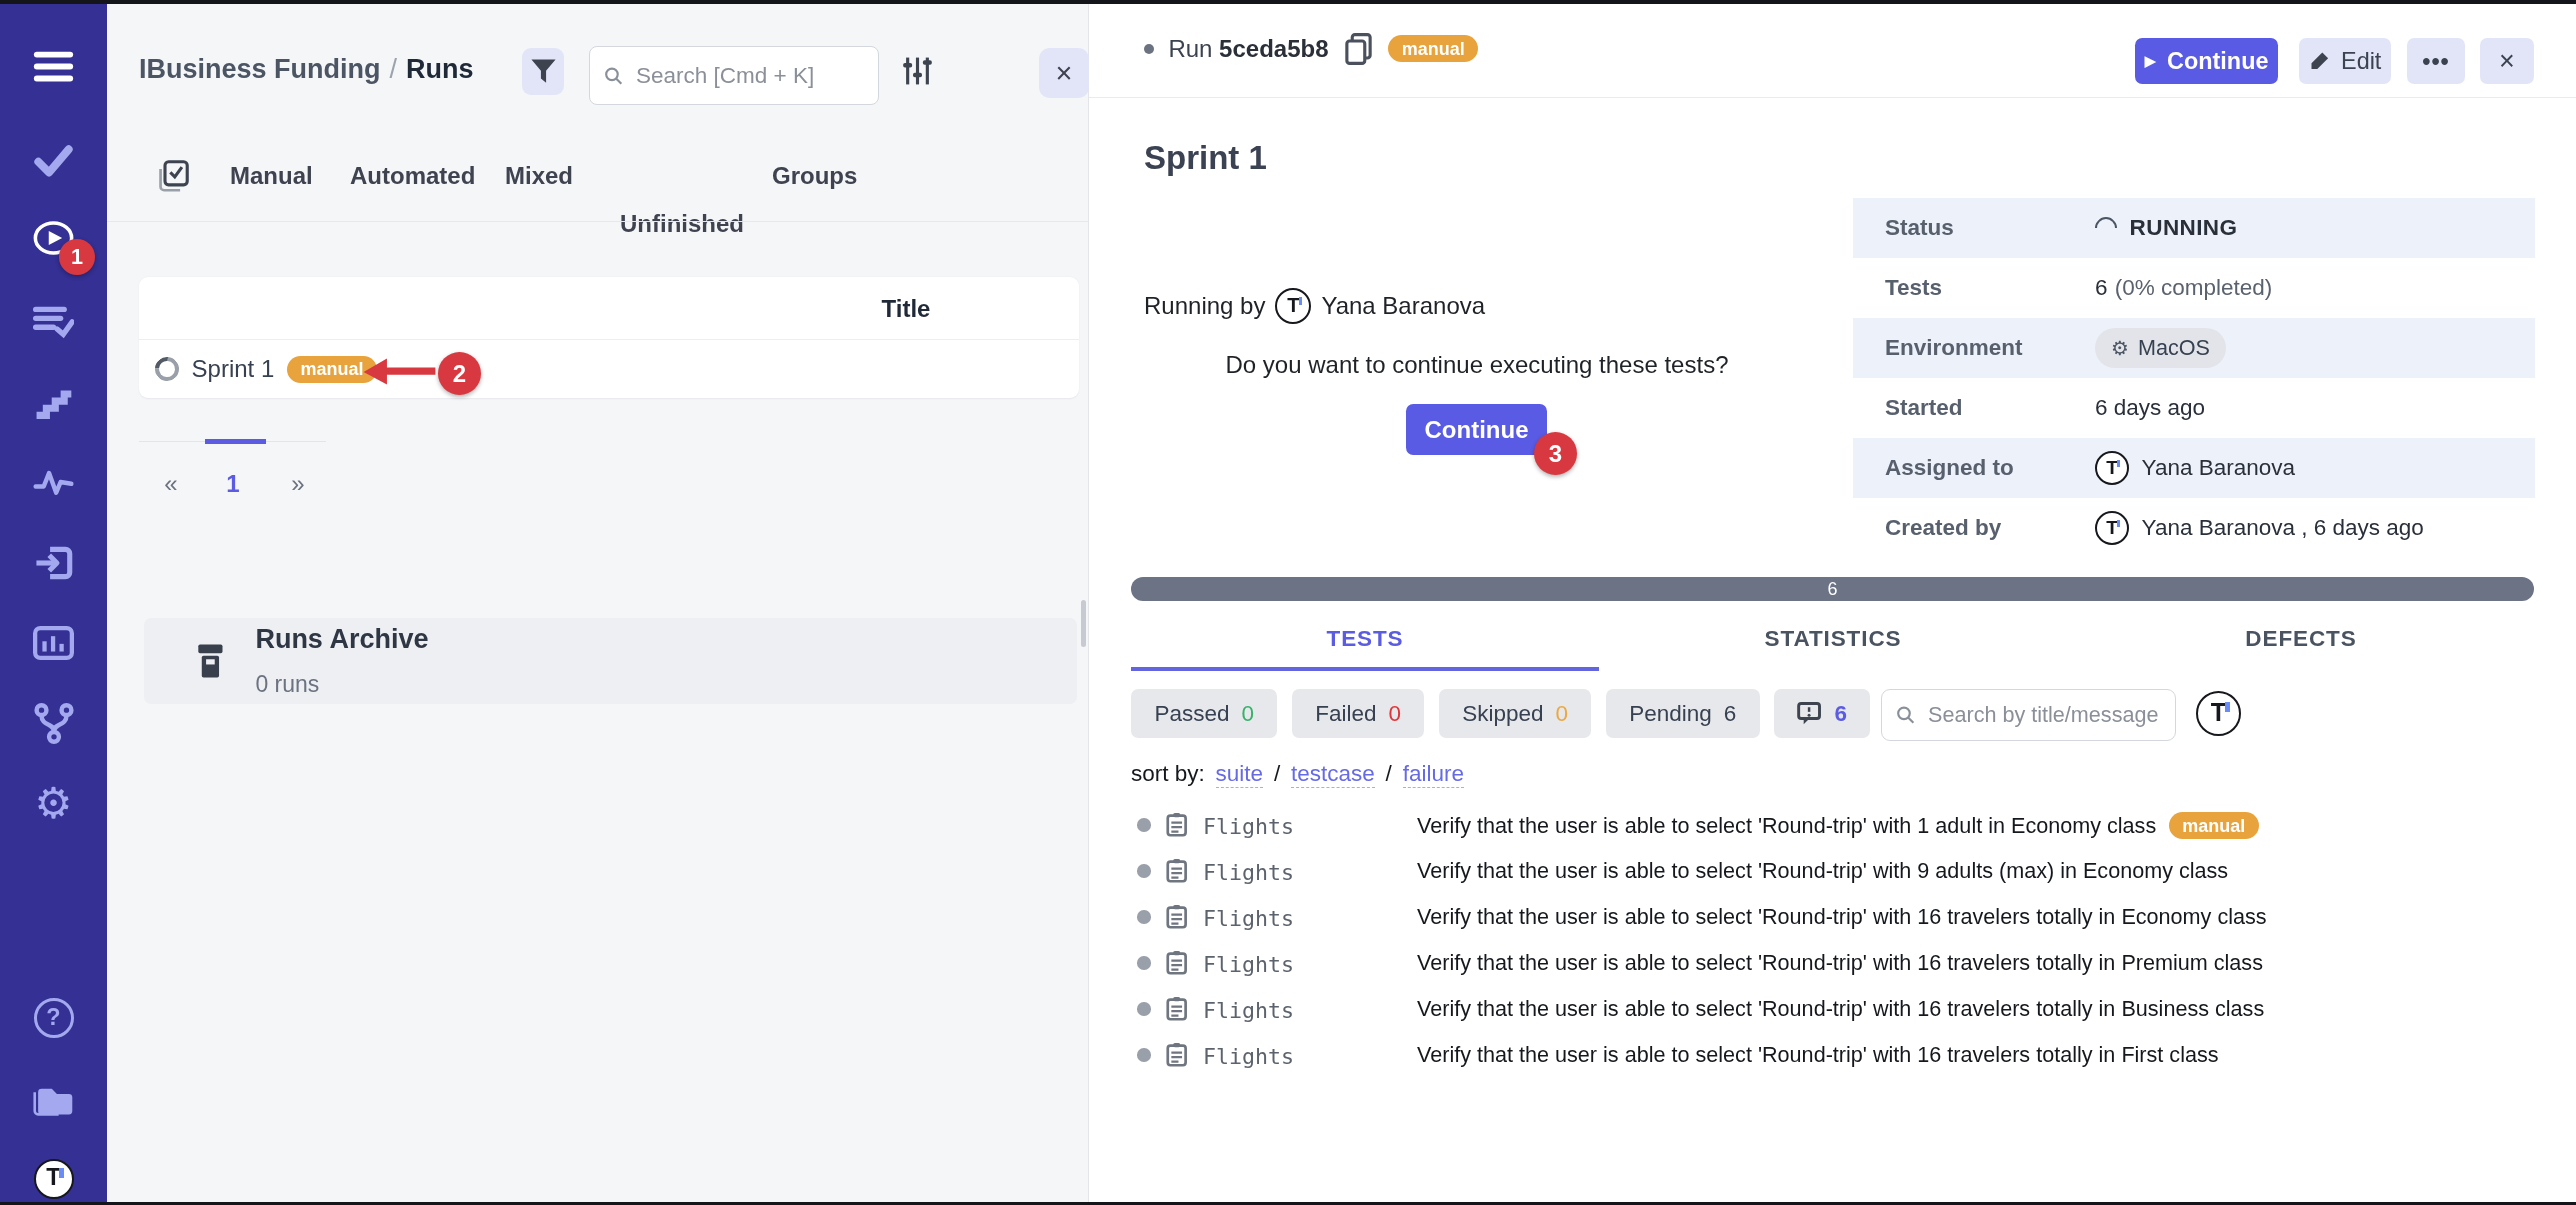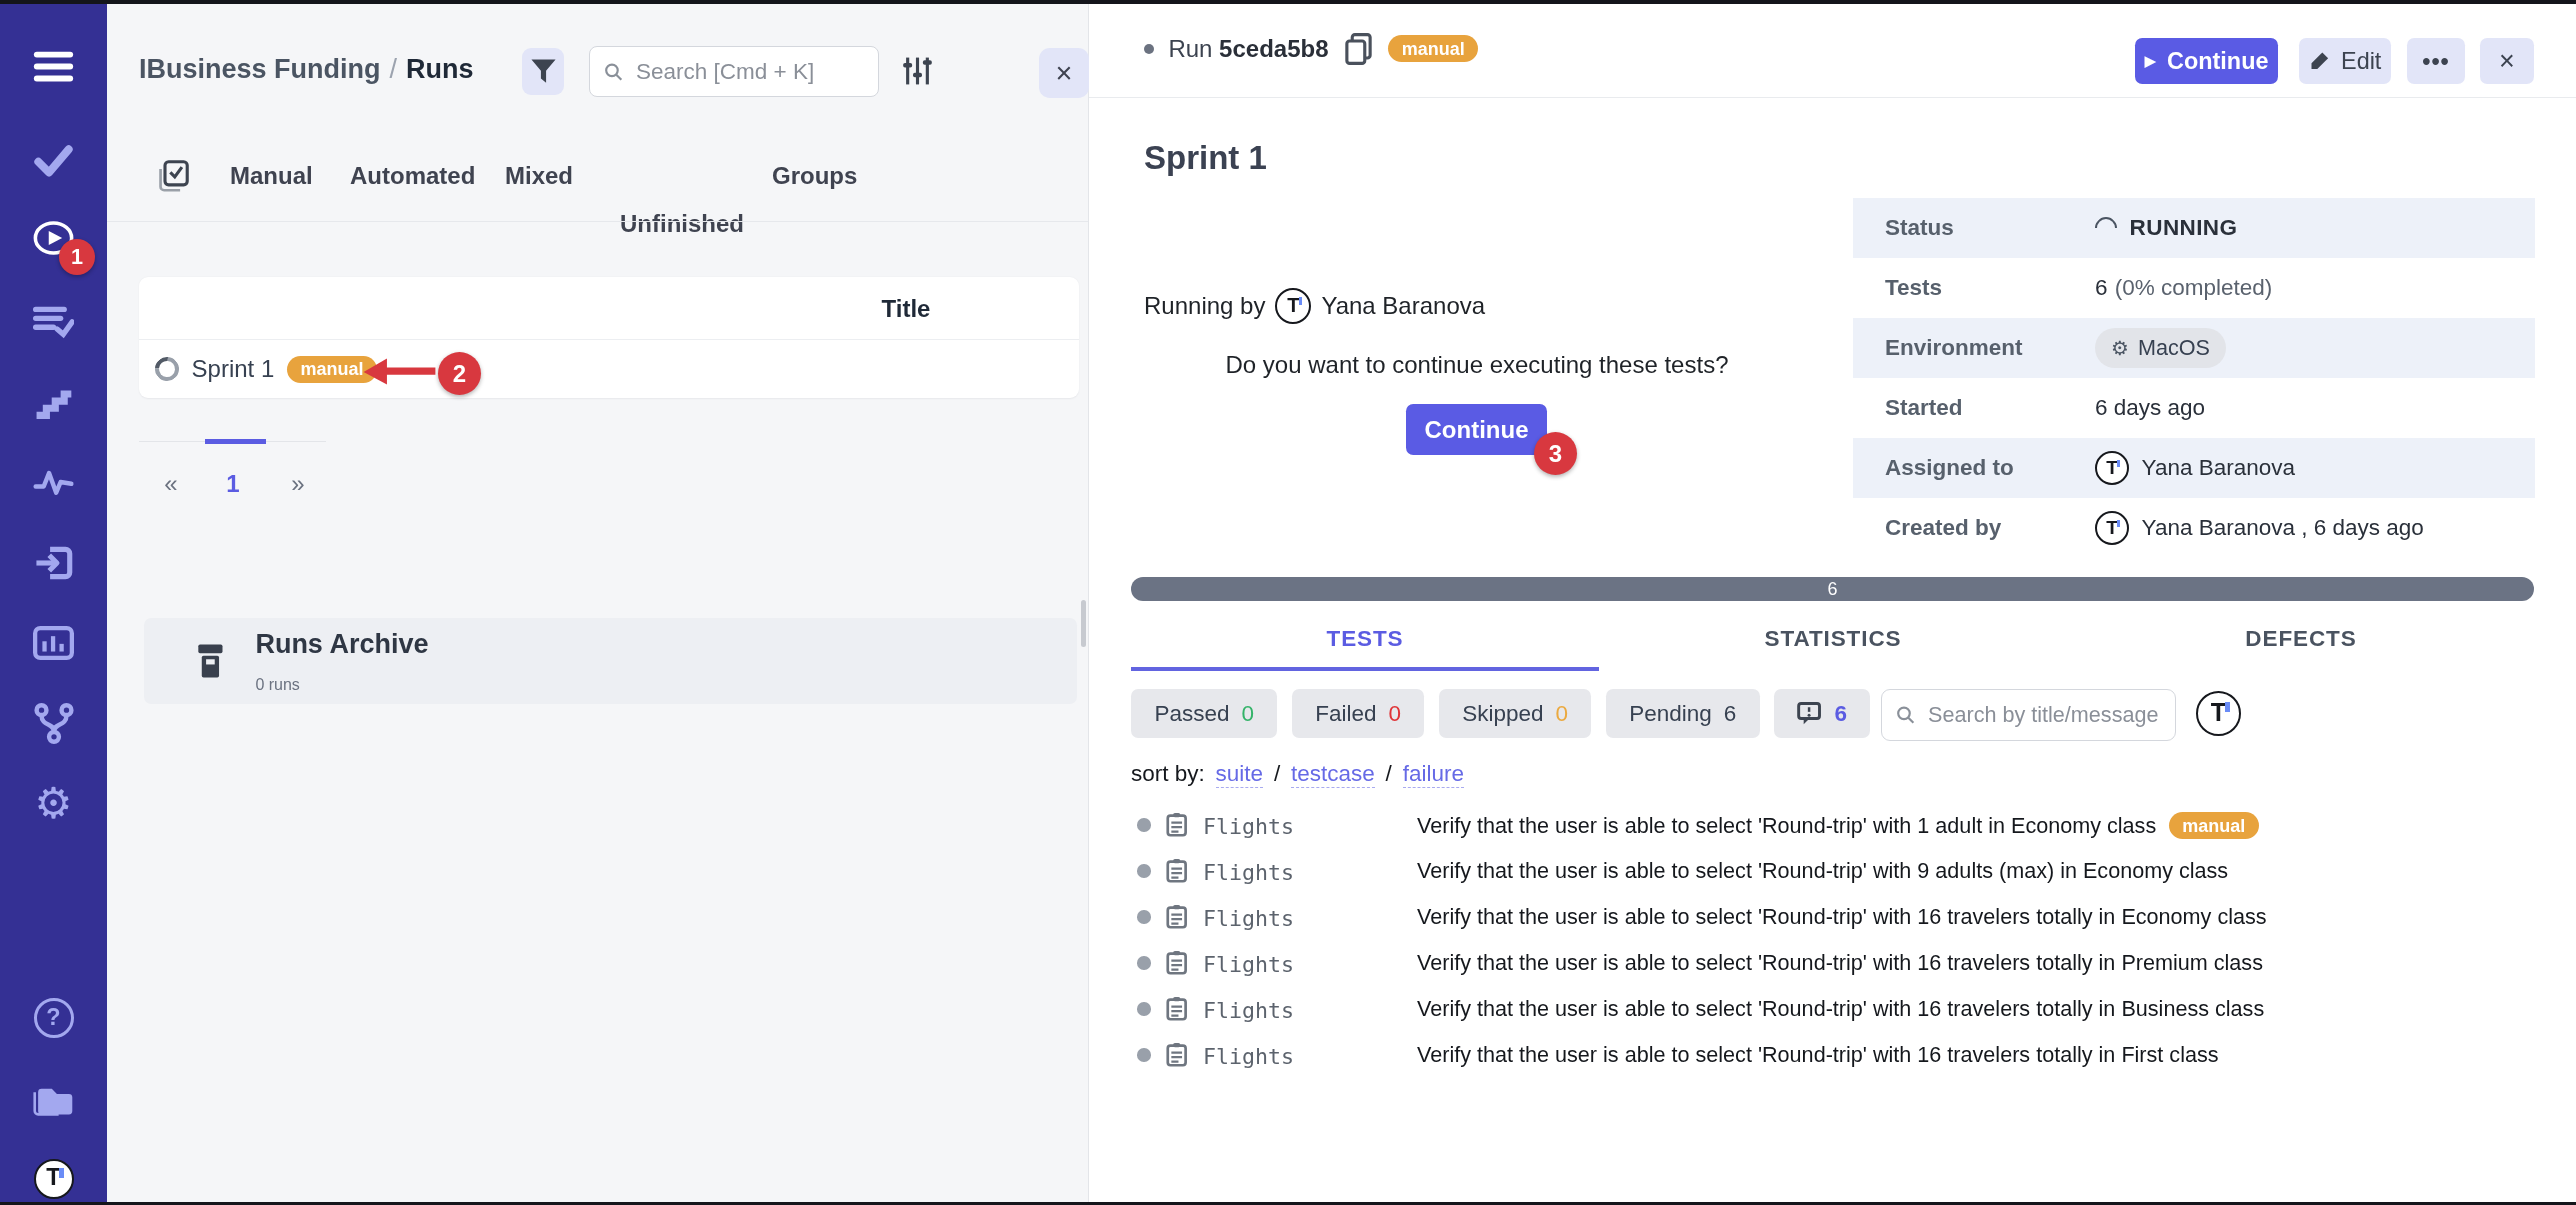--- a/index.html
+++ b/index.html
@@ -42,21 +42,21 @@
          transform:rotate(-40deg);}
   .badge-manual{background:#e8a33d;color:#fff;font-size:18px;font-weight:bold;border-radius:899px;
                 padding:4.5px 13.5px;line-height:1;white-space:nowrap;}
   .pg-rail{position:absolute;left:32px;top:441px;width:187px;border-top:1.8px solid #e3e5e9;}
   .pg-active{position:absolute;left:66px;top:-2.7px;width:61px;height:4.5px;background:#5b5ce2;}
   .pg-item{position:absolute;top:470px;transform:translateX(-50%);font-size:24px;color:#6b7280;cursor:pointer;}
   .pg-item.cur{color:#5b5ce2;font-weight:bold;}
   #archive-card{position:absolute;left:37px;top:618px;width:933px;height:86px;background:#edeff3;border-radius:7.2px;
                 display:flex;align-items:center;gap:23.4px;padding-left:50px;box-sizing:border-box;cursor:pointer;}
   #archive-card .t1{font-size:27px;font-weight:bold;color:#2f3744;}
-  #archive-card .t2{font-size:16px;color:#6b7280;margin-top:16px;}
+  #archive-card .t2{font-size:23px;color:#6b7280;margin-top:16px;}
   .scroll-thumb{position:absolute;left:974px;top:600px;width:5.4px;height:47px;background:#c7cad0;border-radius:2.7px;}
   
   #run-panel{position:absolute;left:1088px;top:0;width:1488px;height:988px;background:#fff;}
   #run-header{position:absolute;left:0;top:0;width:100%;height:97px;border-bottom:0.9px solid #e9ebee;}
   #run-title-group{position:absolute;left:56px;top:0;height:97px;display:flex;align-items:center;gap:14.4px;}
   .gray-dot{width:10px;height:10px;border-radius:50%;background:#6b7280;}
   .run-label{font-size:24px;color:#3c4350;}
   .run-label b{color:#2a2f38;}
   .btn{border-radius:7.2px;display:flex;align-items:center;justify-content:center;gap:10.8px;font-size:23.4px;
        cursor:pointer;box-sizing:border-box;height:46px;position:absolute;top:38px;}
@@ -210,21 +210,21 @@
 
 <section id="left-panel">
   <div class="abs crumb" style="left:32px;top:54px;">
     <span class="proj">IBusiness Funding</span><span class="sep">/</span><span class="cur">Runs</span>
   </div>
   <div class="abs soft-btn" style="left:415px;top:48px;width:42px;height:47px;">
     <svg width="31" height="31" viewBox="0 0 36 36">
         <path d="M4 4 H32 L21 17 V31 L15 26 V17 Z" fill="#3d4450"></path>
       </svg>
   </div>
-  <div class="abs search-box" style="left:482px;top:46px;width:290px;height:51px;box-sizing:border-box;">
+  <div class="abs search-box" style="left:482px;top:46px;width:290px;height:59px;box-sizing:border-box;">
     <svg width="21.6" height="21.6" viewBox="0 0 26 26">
         <circle cx="11" cy="11" r="8" stroke="#8a9099" stroke-width="3" fill="none"></circle>
         <path d="M17 17 L24 24" stroke="#8a9099" stroke-width="3"></path>
       </svg>
     <input type="text" placeholder="Search [Cmd + K]" style="">
   </div>
   <div class="abs" style="left:795px;top:54px;">
     <svg width="31" height="34" viewBox="0 0 34 38">
         <g stroke="#3d4450" stroke-width="3.5">
           <path d="M6 4 V34"></path>

